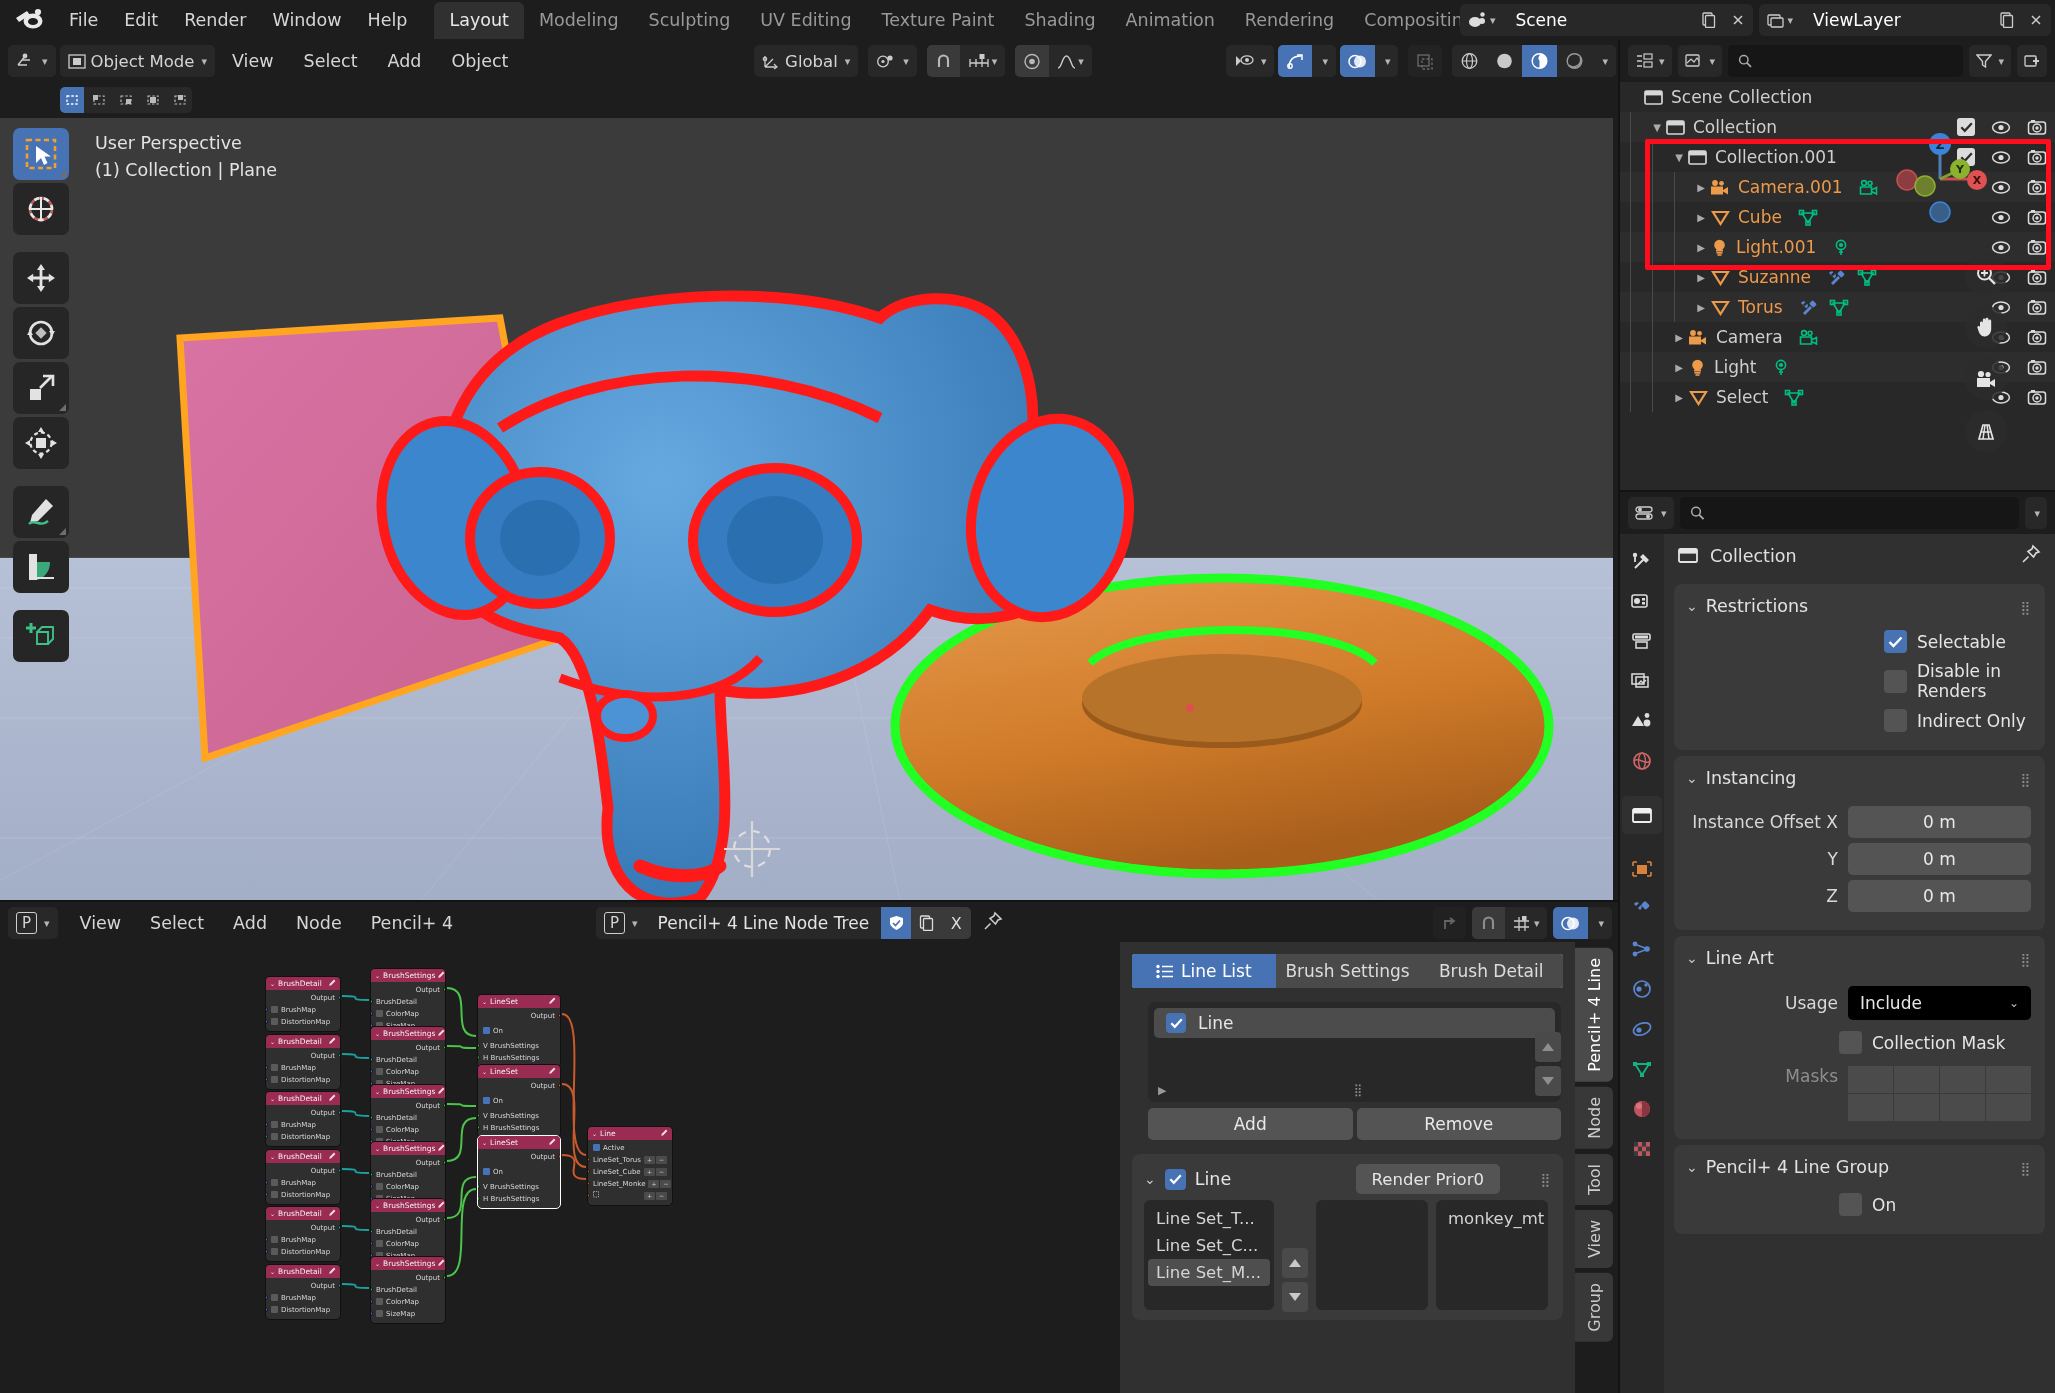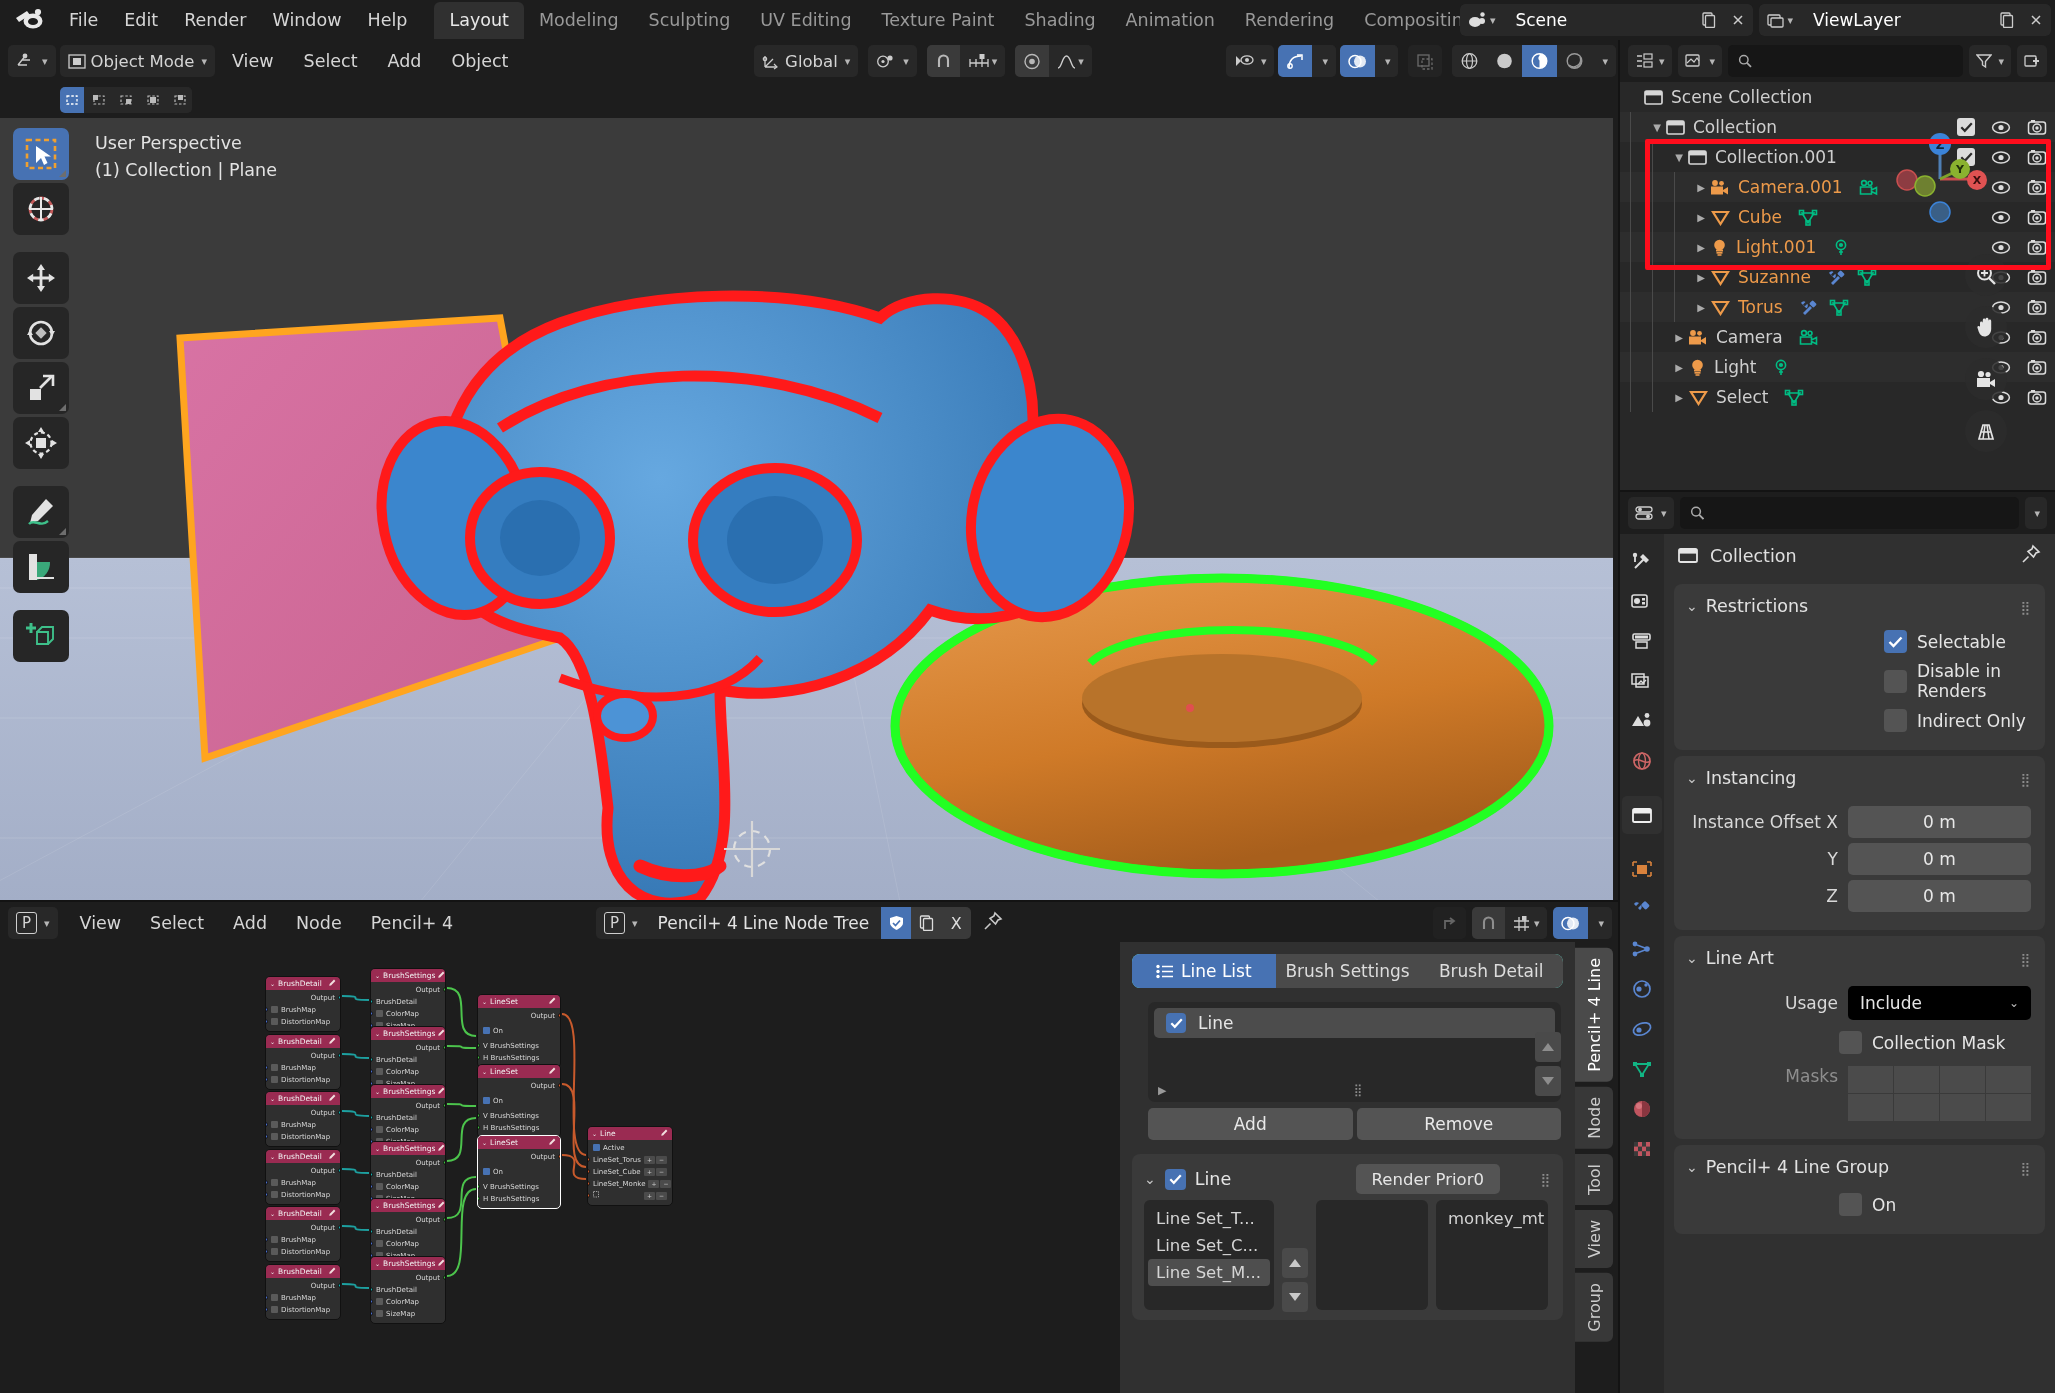--- a/index.html
+++ b/index.html
@@ -116,21 +116,21 @@
   .sock{ position:absolute; width:5px; height:5px; border-radius:50%; border:1px solid #111;}
   .sock.l{ left:-8px; }
   .sock.r{ right:-8px; }
   .chip{ width:7px;height:7px;border-radius:1px;background:#5a5a5a; display:inline-block;}
   .chip.on{ background:#4772b3; }
   .plusminus{ margin-left:auto; display:flex; gap:1px;}
   .plusminus span{ width:11px;height:8px;background:#4b4b4b;border-radius:1px;display:inline-flex;align-items:center;justify-content:center;font-size:6px;color:#ccc;}
 
   
   #npanel{ position:absolute; left:1120px; top:942px; width:455px; height:451px; background:#303030;}
-  .tabrow{ display:flex; margin:12px 12px 0; border-radius:8px; overflow:hidden; background:#5eead4;justify-content:center;}
+  .tabrow{ display:flex; margin:12px 12px 0; border-radius:3px; overflow:hidden; background:#5eead4;justify-content:center;}
   .tabrow > div{ flex:1; height:34px; display:flex;align-items:center;justify-content:center; gap:7px; font-size:17px; color:#ddd; background:#4a4a4a;}
   .tabrow > div.on{ background:#4772b3; color:#fff;}
   .listbox{ margin:14px 14px 0 28px; background:#282828; border-radius:7px; height:100px; position:relative; padding:6px;}
   .listitem{ height:30px; background:#4c4c4c; border-radius:5px; display:flex; align-items:center; gap:12px; padding:0 12px; font-size:17px;}
   .listfoot{ position:absolute; left:10px; right:10px; bottom:5px; display:flex; align-items:center; color:#888; font-size:12px;}
   .btnrow{ display:flex; gap:4px; margin:6px 14px 0 28px;}
   .btnrow > div{ flex:1; height:32px; background:#545454; border-radius:5px; display:flex;align-items:center;justify-content:center; font-size:17px; color:#e9e9e9;}
   .arrowcol{ position:absolute; right:14px; display:flex; flex-direction:column; gap:4px;}
   .arrbtn{ width:26px;height:30px; background:#4a4a4a; border-radius:4px; display:flex;align-items:center;justify-content:center;}
   .subpanel{ margin:14px 12px 0; background:#3a3a3a; border-radius:8px; padding:8px 0 0;}

